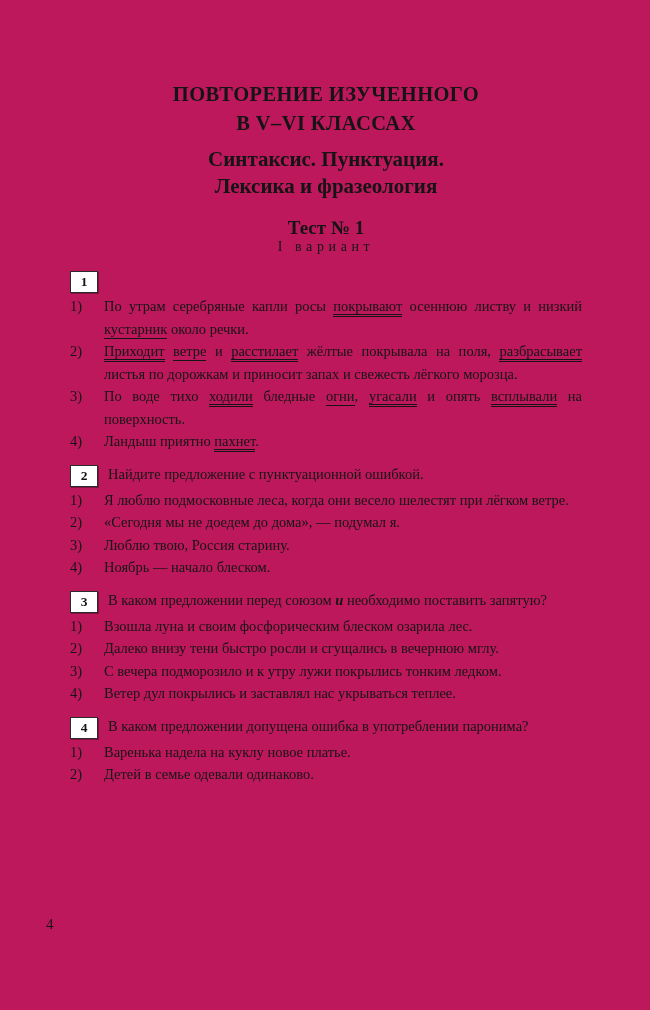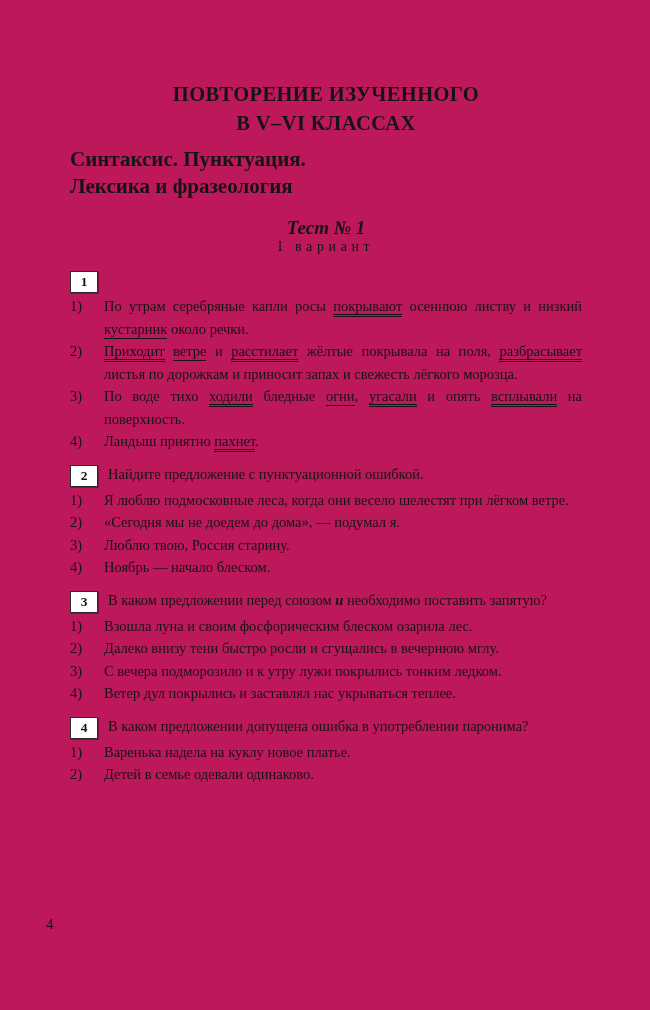--- a/index.html
+++ b/index.html
@@ -17,32 +17,31 @@
     overflow: hidden;
   }
   .main-title {
     text-align: center;
     font-weight: bold;
     font-size: 20.5px;
     line-height: 29px;
     letter-spacing: 0.4px;
   }
   .subtitle {
-    text-align: left;
+    text-align: center;
     font-weight: bold;
     font-size: 21px;
     line-height: 27px;
     margin-top: 8px;
   }
   .test-title {
     text-align: center;
     font-weight: bold;
     font-size: 19px;
     margin-top: 17px;
-    font-style: italic;
   }
   .variant {
     text-align: center;
     font-size: 14px;
     letter-spacing: 0.33em;
     margin-bottom: 14px;
   }
   .question { margin-bottom: 10px; }
   .q-head {
     display: flex;

